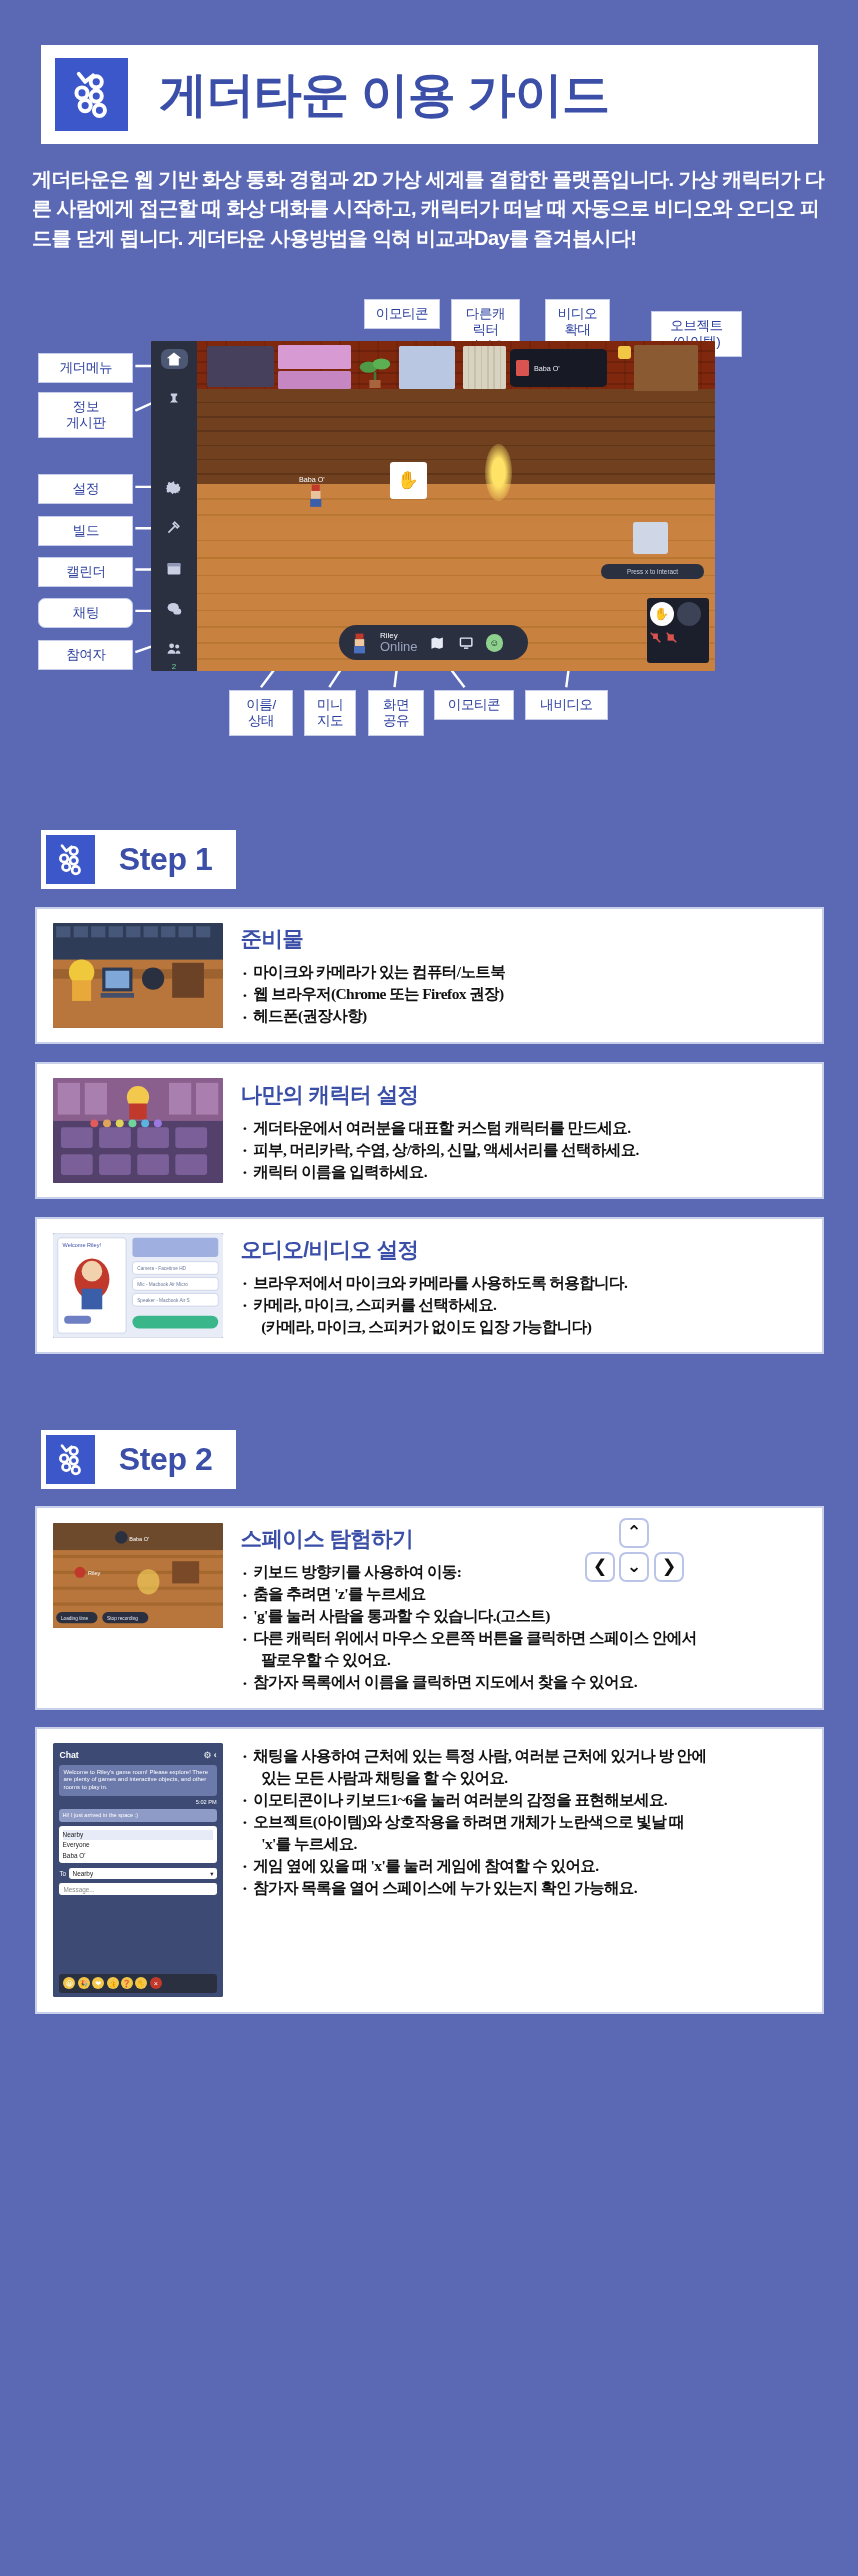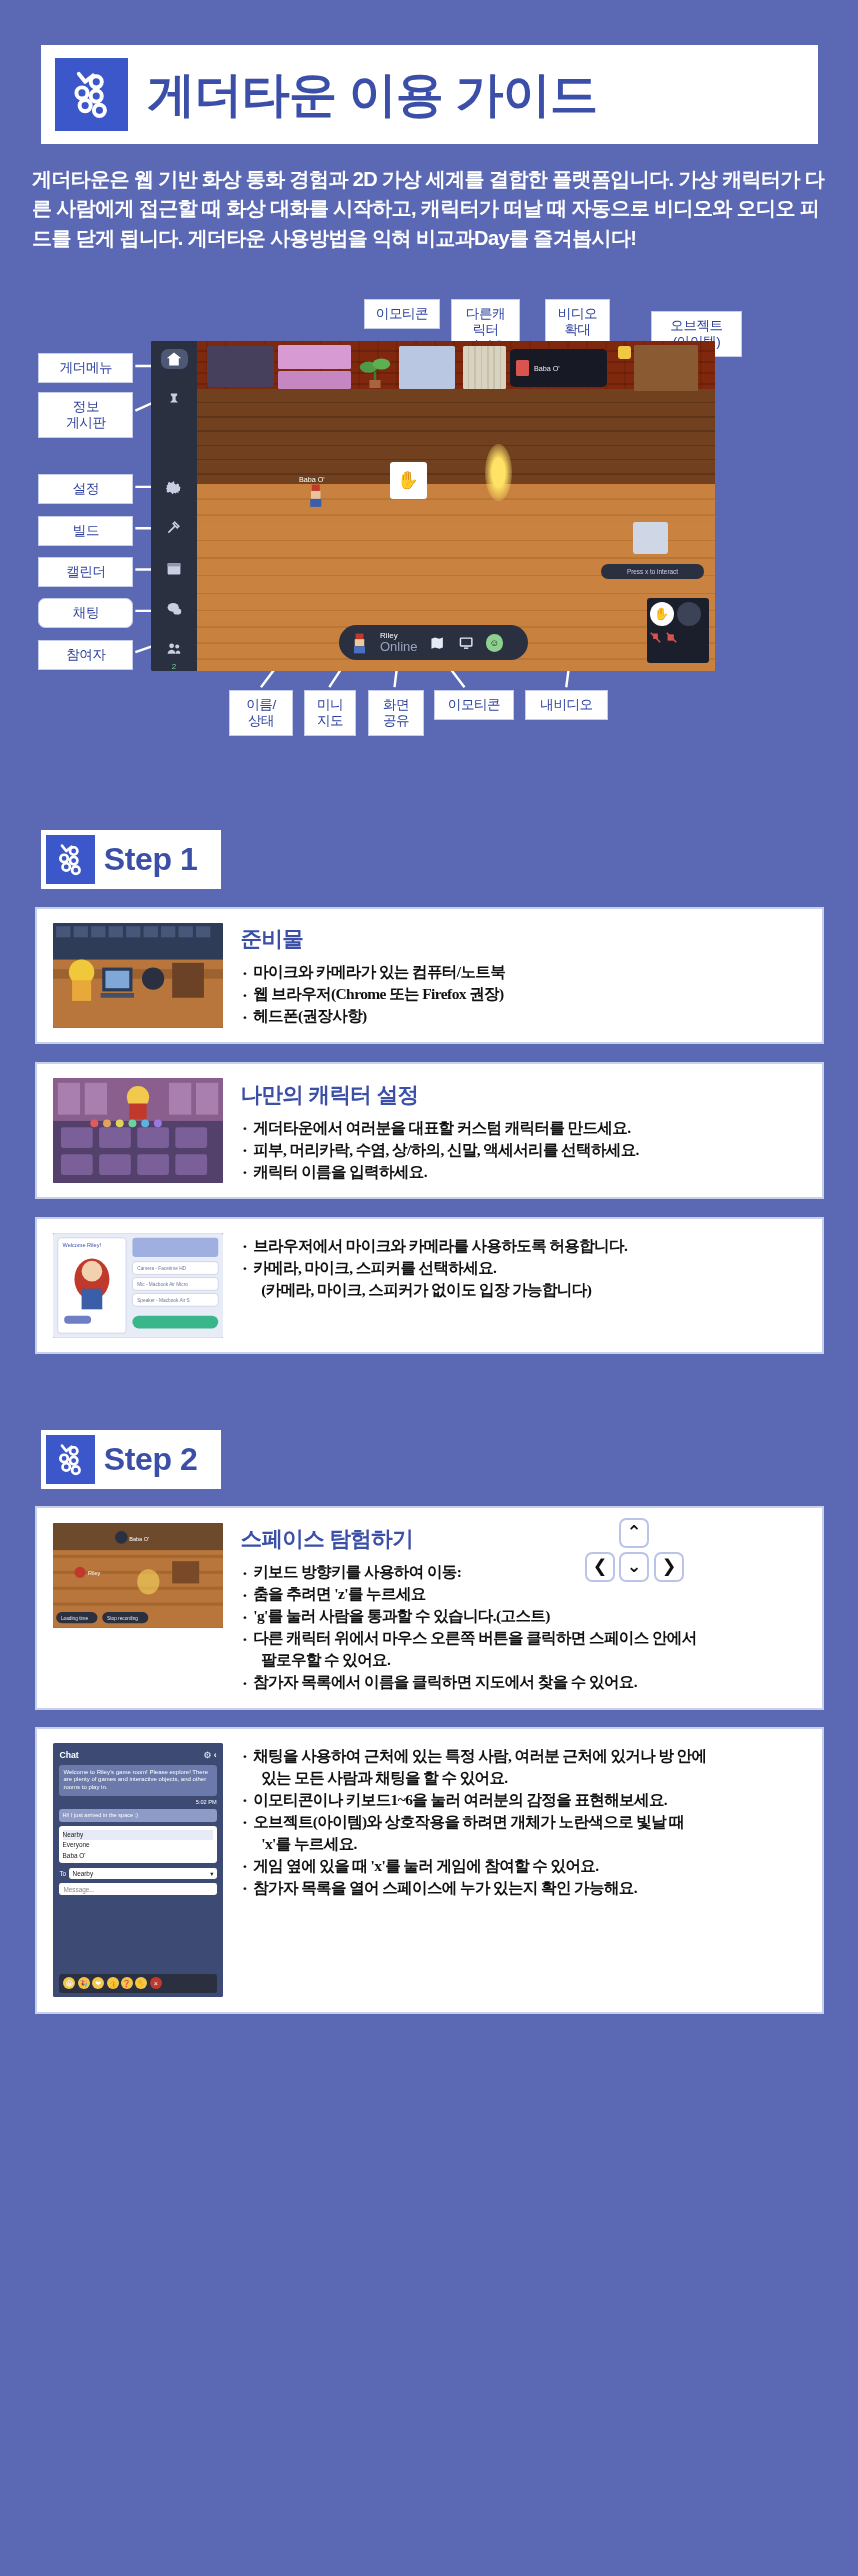--- a/index.html
+++ b/index.html
@@ -14,21 +14,21 @@
   .page { width: 859px; min-height: 2576px; background: #5b69b5; padding: 0; }
 
   
   .title-banner {
     margin: 45px 41px 0 41px;
     background: #ffffff;
     height: 99px;
     display: flex;
     align-items: center;
     padding: 0 14.3px;
-    gap: 19px;
+    gap: 31px;
   }
   .logo-tile {
     width: 73px; height: 73px;
     background: #3b57c9;
     display: block;
     flex: 0 0 auto;
     position: relative;
   }
   .logo-tile svg { width: 73px; height: 73px; display: block; }
   .title-text {
@@ -171,21 +171,21 @@
     letter-spacing: -0.4px;
   }
   .anno-svg { position: absolute; inset: 0; width: 795px; height: 477px; pointer-events: none; }
 
   
   .step-head {
     margin: 0 0 0 41px;
     background: #ffffff;
     display: inline-flex;
     align-items: center;
-    gap: 9px;
+    gap: 24px;
     padding: 4.8px 24px 4.8px 4.8px;
     justify-content: flex-end;
   }
   .step-head .logo-tile { width: 49px; height: 49px; }
   .step-head .logo-tile svg { width: 49px; height: 49px; }
   .step-title { color: #3b4fa8; font-size: 32px; font-weight: 700; letter-spacing: -0.4px; }
 
   
   .card {
     margin: 17.5px 35px 0 35px;
@@ -619,20 +619,21 @@
         <rect x="100" y="76" width="108" height="16" rx="4" fill="#ffffff" stroke="#c7cfe6"></rect>
         <rect x="100" y="104" width="108" height="16" rx="8" fill="#39b68a"></rect>
         <g fill="#6d7a9b" font-size="6" font-family="sans-serif">
           <text x="106" y="47">Camera - Facetime HD</text>
           <text x="106" y="67">Mic - Macbook Air Micro</text>
           <text x="106" y="87">Speaker - Macbook Air S</text>
         </g>
       </svg>
     </div>
     <div class="card-body">
+      <div class="card-title">오디오/비디오 설정</div>
       <ul class="bullets">
         <li class="dot">브라우저에서 마이크와 카메라를 사용하도록 허용합니다.</li>
         <li class="dot">카메라, 마이크, 스피커를 선택하세요.</li>
         <li class="cont">(카메라, 마이크, 스피커가 없이도 입장 가능합니다)</li>
       </ul>
     </div>
   </div>
 
   <div class="spacer-lg"></div>
 

